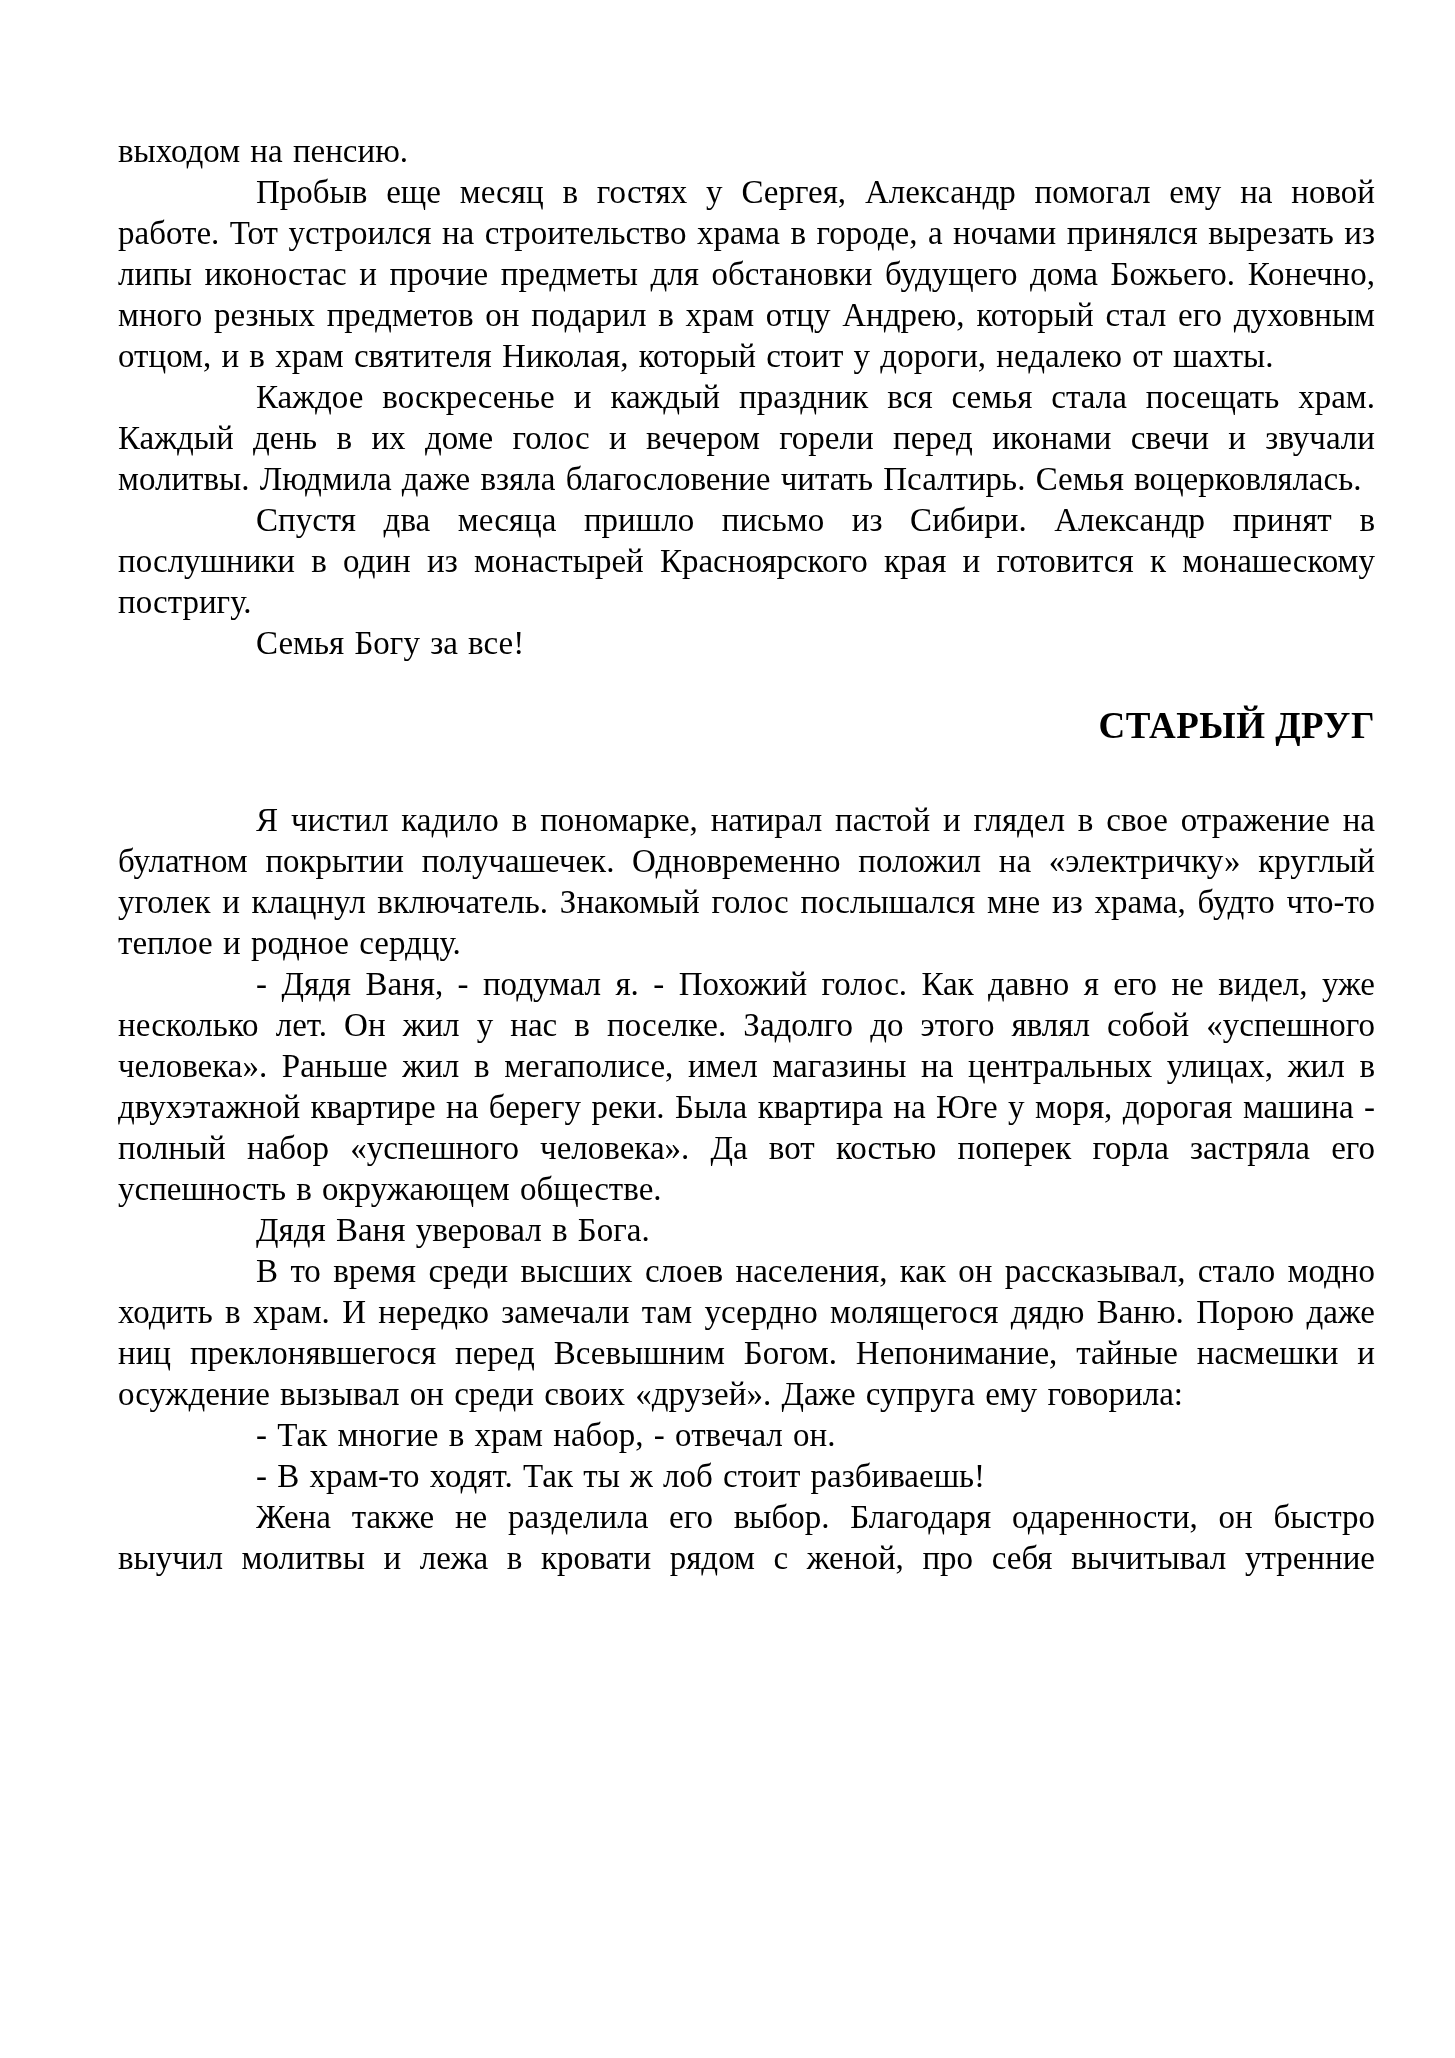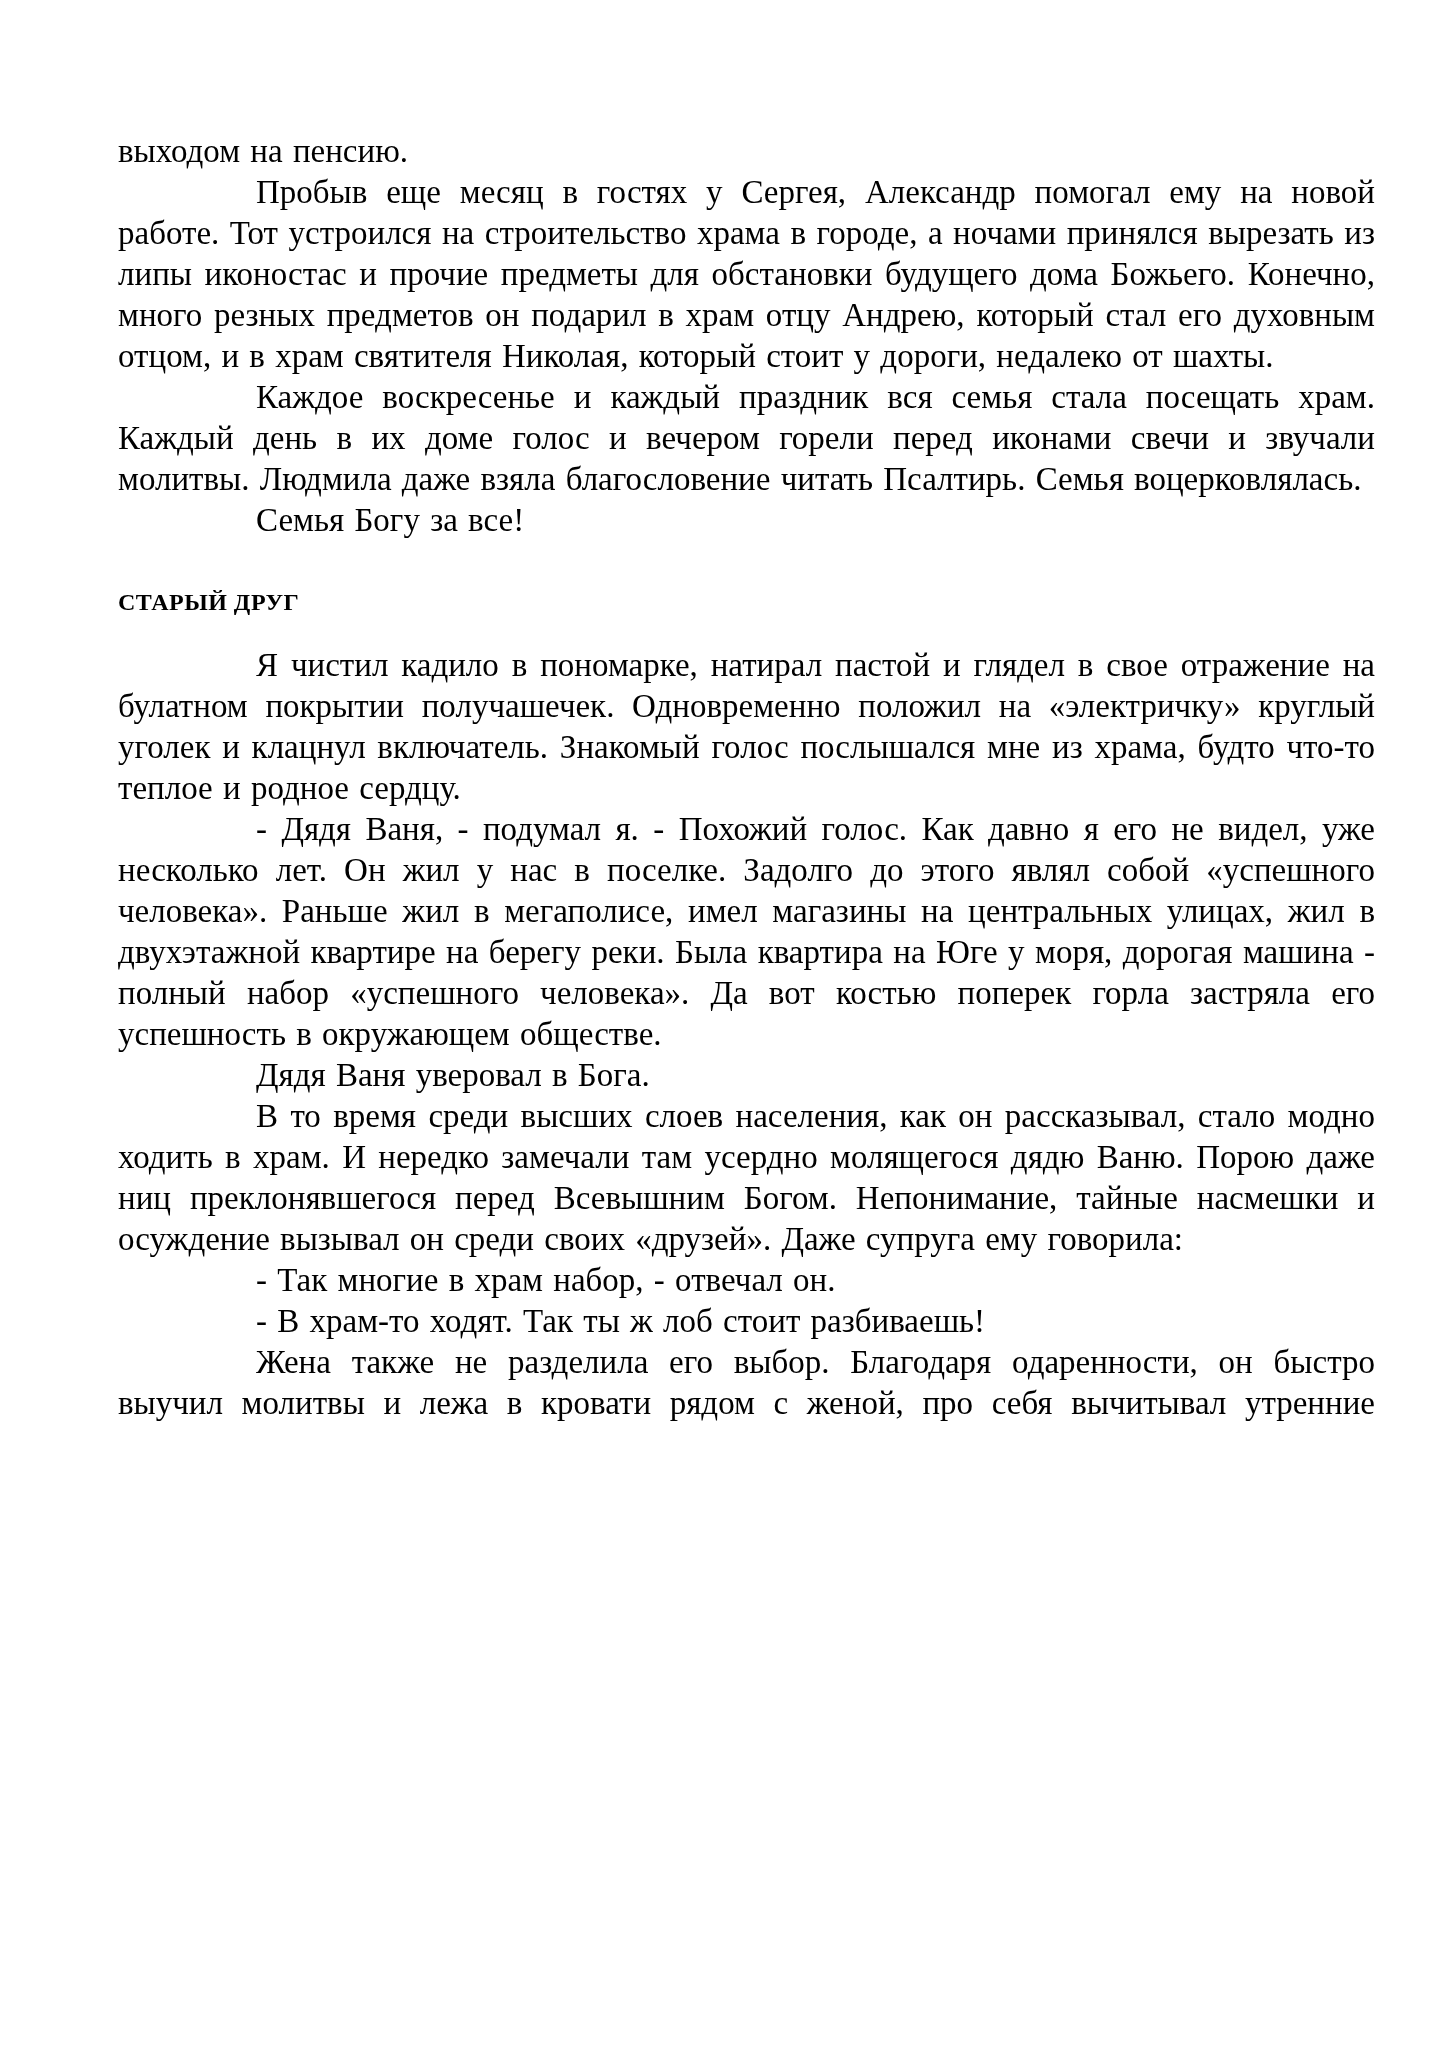--- a/index.html
+++ b/index.html
@@ -25,36 +25,37 @@
     text-indent: 138px;
     word-spacing: 2px;
   }
   .para.no-indent {
     text-indent: 0;
   }
   .para.justify-last {
     text-align-last: justify;
   }
   .heading {
-    margin: 41px 0 22px 0;
-    font-size: 24px;
+    margin: 41px 0 54px 0;
+    font-size: 37px;
     line-height: 41px;
     font-weight: bold;
-    text-align: left;
+    text-align: right;
     text-indent: 0;
     letter-spacing: 0.5px;
   }
 </style>
 </head>
 <body>
 
 <div class="page">
   <p class="para no-indent">выходом на пенсию.</p>
   <p class="para">Пробыв еще месяц в гостях у Сергея, Александр помогал ему на новой работе. Тот устроился на строительство храма в городе, а ночами принялся вырезать из липы иконостас и прочие предметы для обстановки будущего дома Божьего. Конечно, много резных предметов он подарил в храм отцу Андрею, который стал его духовным отцом, и в храм святителя Николая, который стоит у дороги, недалеко от шахты.</p>
   <p class="para">Каждое воскресенье и каждый праздник вся семья стала посещать храм. Каждый день в их доме голос и вечером горели перед иконами свечи и звучали молитвы. Людмила даже взяла благословение читать Псалтирь. Семья воцерковлялась.</p>
+  <p class="para">Спустя два месяца пришло письмо из Сибири. Александр принят в послушники в один из монастырей Красноярского края и готовится к монашескому постригу.</p>
   <p class="para">Семья Богу за все!</p>
   <h1 class="heading">СТАРЫЙ ДРУГ</h1>
   <p class="para">Я чистил кадило в пономарке, натирал пастой и глядел в свое отражение на булатном покрытии получашечек. Одновременно положил на «электричку» круглый уголек и клацнул включатель. Знакомый голос послышался мне из храма, будто что-то теплое и родное сердцу.</p>
   <p class="para">- Дядя Ваня, - подумал я. - Похожий голос. Как давно я его не видел, уже несколько лет. Он жил у нас в поселке. Задолго до этого являл собой «успешного человека». Раньше жил в мегаполисе, имел магазины на центральных улицах, жил в двухэтажной квартире на берегу реки. Была квартира на Юге у моря, дорогая машина - полный набор «успешного человека». Да вот костью поперек горла застряла его успешность в окружающем обществе.</p>
   <p class="para">Дядя Ваня уверовал в Бога.</p>
   <p class="para">В то время среди высших слоев населения, как он рассказывал, стало модно ходить в храм. И нередко замечали там усердно молящегося дядю Ваню. Порою даже ниц преклонявшегося перед Всевышним Богом. Непонимание, тайные насмешки и осуждение вызывал он среди своих «друзей». Даже супруга ему говорила:</p>
   <p class="para">- Так многие в храм набор, - отвечал он.</p>
   <p class="para">- В храм-то ходят. Так ты ж лоб стоит разбиваешь!</p>
   <p class="para justify-last">Жена также не разделила его выбор. Благодаря одаренности, он быстро выучил молитвы и лежа в кровати рядом с женой, про себя вычитывал утренние</p>
 </div>

